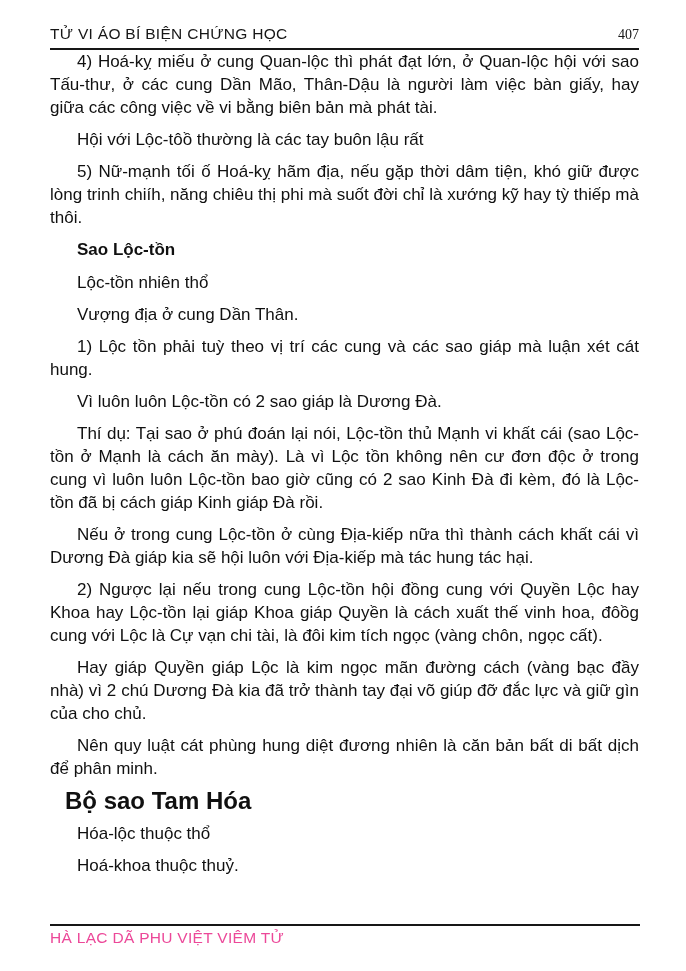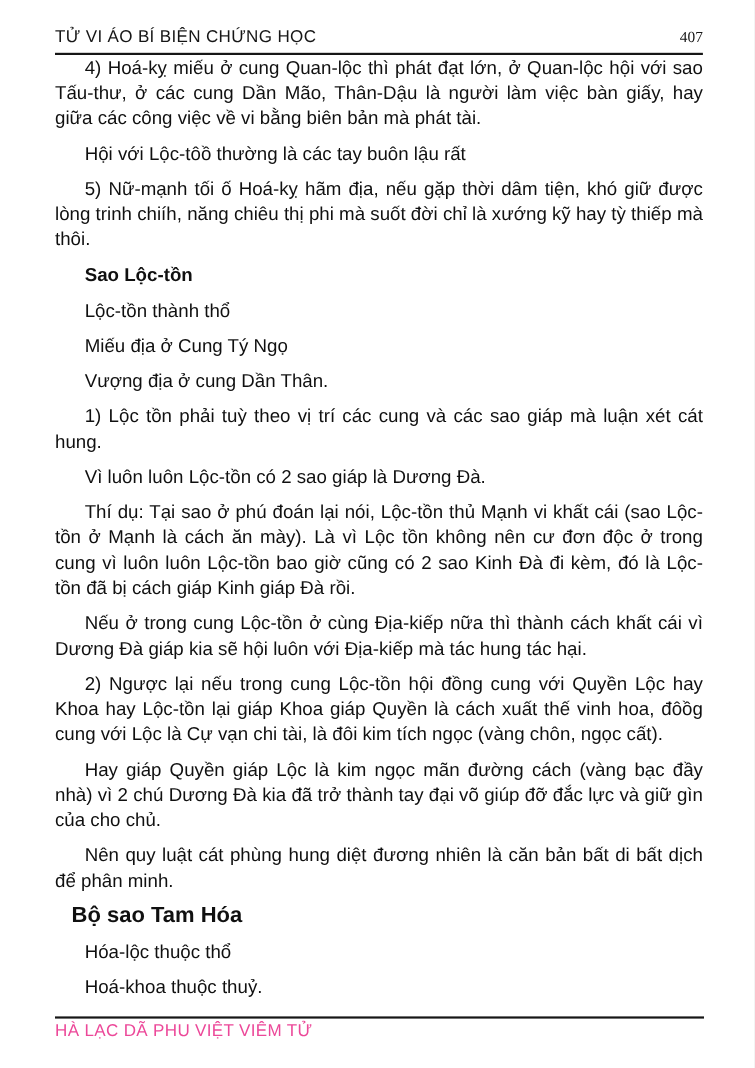--- a/index.html
+++ b/index.html
@@ -50,21 +50,21 @@
   .body-text p.heading-indent {
     font-weight: bold;
     text-align: left;
     margin-top: 3px;
     margin-bottom: 10px;
   }
   .body-text p.heading-left {
     font-weight: bold;
     text-align: left;
     text-indent: 15px;
-    font-size: 20px;
+    font-size: 24px;
     margin-top: 4px;
     margin-bottom: 10px;
   }
   .running-footer {
     position: absolute;
     left: 50px;
     right: 46px;
     top: 924px;
     border-top: 2px solid #161616;
     padding-top: 3px;
@@ -84,22 +84,21 @@
     <div class="running-header">
       <span class="book-title">TỬ VI ÁO BÍ BIỆN CHỨNG HỌC</span>
       <span class="page-number">407</span>
     </div>
 
     <div class="body-text">
       <p>4) Hoá-kỵ miếu ở cung Quan-lộc thì phát đạt lớn, ở Quan-lộc hội với sao Tấu-thư, ở các cung Dần Mão, Thân-Dậu là người làm việc bàn giấy, hay giữa các công việc về vi bằng biên bản mà phát tài.</p>
       <p>Hội với Lộc-tôồ thường là các tay buôn lậu rất</p>
       <p>5) Nữ-mạnh tối ố Hoá-kỵ hãm địa, nếu gặp thời dâm tiện, khó giữ được lòng trinh chiíh, năng chiêu thị phi mà suốt đời chỉ là xướng kỹ hay tỳ thiếp mà thôi.</p>
       <p class="heading-indent">Sao Lộc-tồn</p>
-      <p class="single">Lộc-tồn thành thổ</p>
-      <p class="single">Miếu địa ở Cung Tý Ngọ</p>
+      <p class="single">Lộc-tồn nhiên thổ</p>
       <p class="single">Vượng địa ở cung Dần Thân.</p>
       <p>1) Lộc tồn phải tuỳ theo vị trí các cung và các sao giáp mà luận xét cát hung.</p>
       <p class="single">Vì luôn luôn Lộc-tồn có 2 sao giáp là Dương Đà.</p>
       <p>Thí dụ: Tại sao ở phú đoán lại nói, Lộc-tồn thủ Mạnh vi khất cái (sao Lộc-tồn ở Mạnh là cách ăn mày). Là vì Lộc tồn không nên cư đơn độc ở trong cung vì luôn luôn Lộc-tồn bao giờ cũng có 2 sao Kinh Đà đi kèm, đó là Lộc-tồn đã bị cách giáp Kinh giáp Đà rồi.</p>
       <p>Nếu ở trong cung Lộc-tồn ở cùng Địa-kiếp nữa thì thành cách khất cái vì Dương Đà giáp kia sẽ hội luôn với Địa-kiếp mà tác hung tác hại.</p>
       <p>2) Ngược lại nếu trong cung Lộc-tồn hội đồng cung với Quyền Lộc hay Khoa hay Lộc-tồn lại giáp Khoa giáp Quyền là cách xuất thế vinh hoa, đôồg cung với Lộc là Cự vạn chi tài, là đôi kim tích ngọc (vàng chôn, ngọc cất).</p>
       <p>Hay giáp Quyền giáp Lộc là kim ngọc mãn đường cách (vàng bạc đầy nhà) vì 2 chú Dương Đà kia đã trở thành tay đại võ giúp đỡ đắc lực và giữ gìn của cho chủ.</p>
       <p>Nên quy luật cát phùng hung diệt đương nhiên là căn bản bất di bất dịch để phân minh.</p>
       <p class="heading-left">Bộ sao Tam Hóa</p>
       <p class="single">Hóa-lộc thuộc thổ</p>

